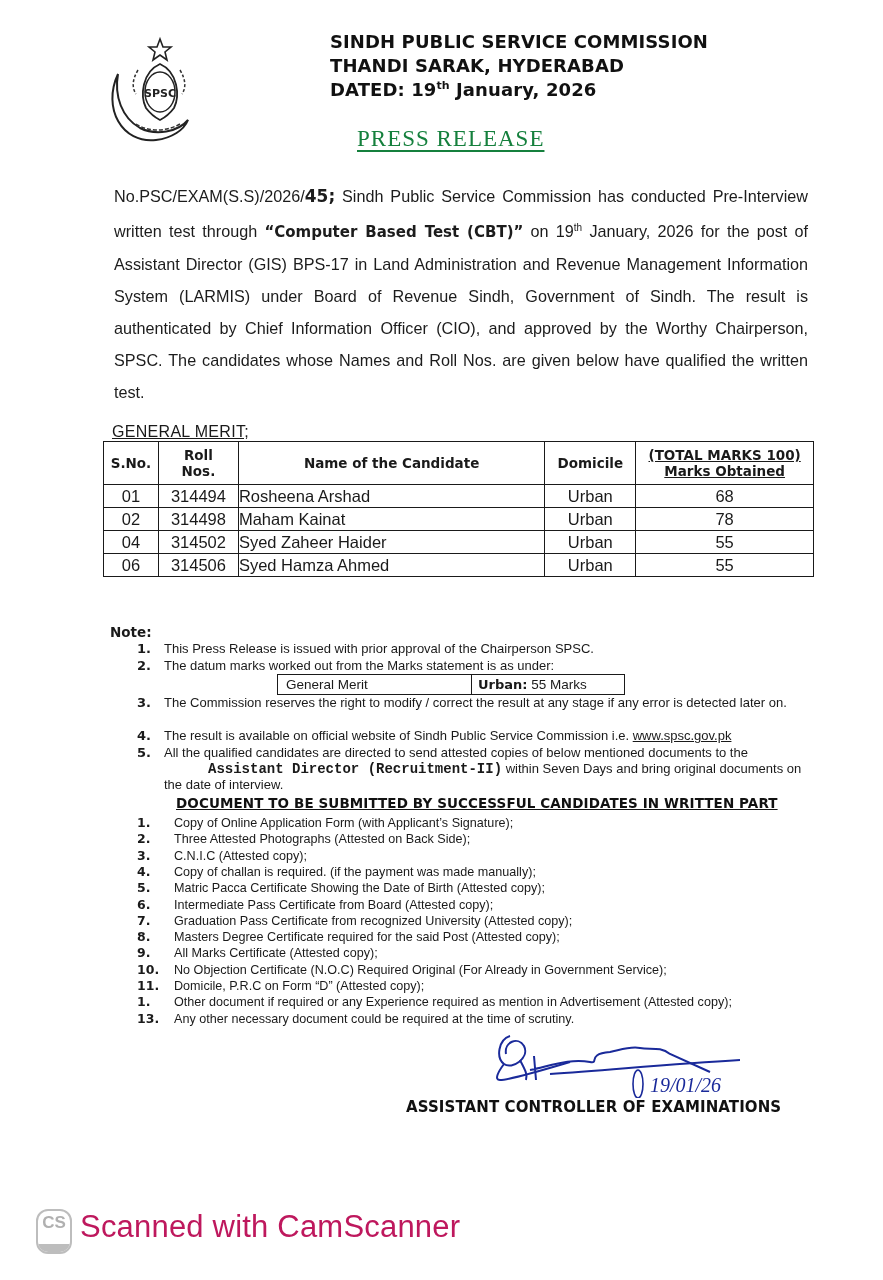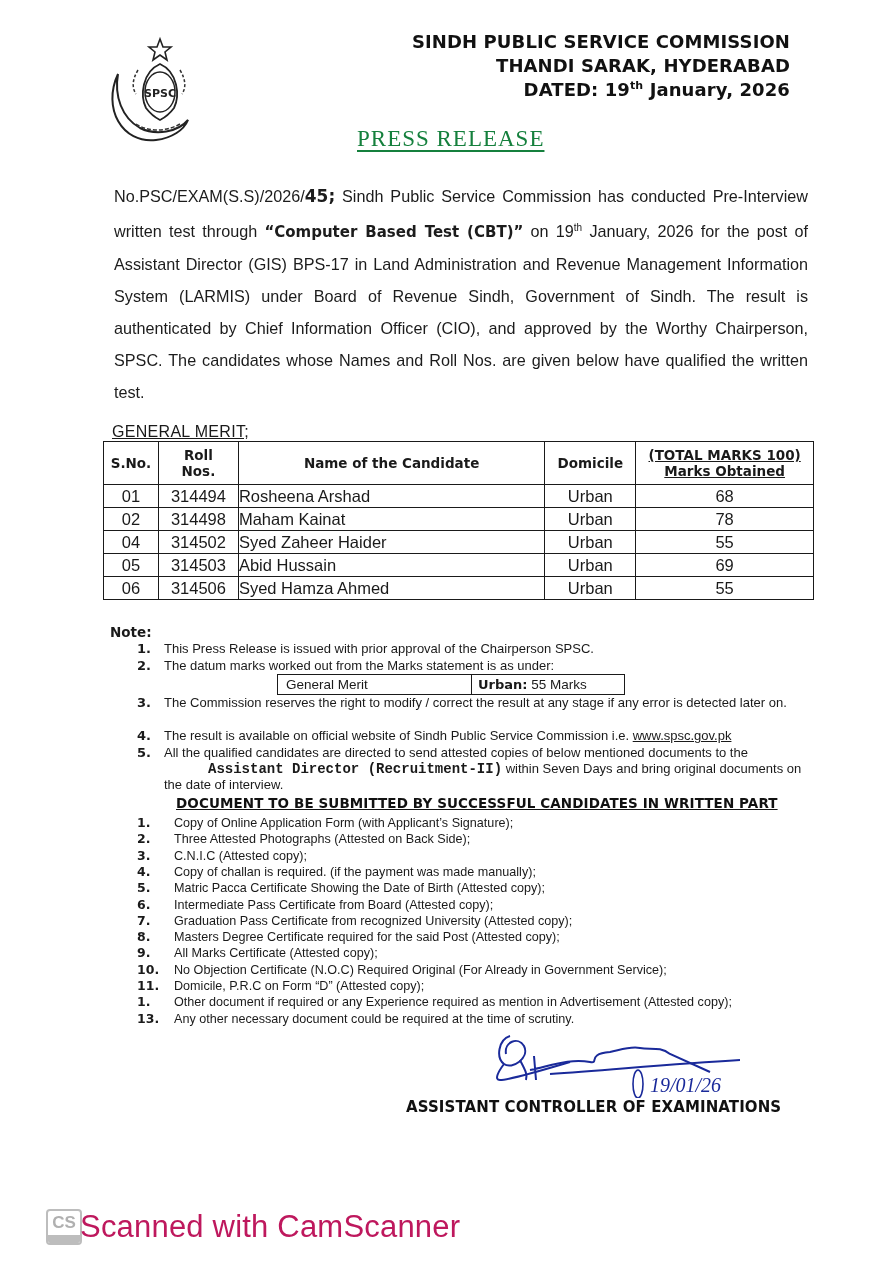--- a/index.html
+++ b/index.html
@@ -4,21 +4,21 @@
 <style>
   html, body { margin: 0; padding: 0; }
   body {
     width: 883px; height: 1280px; background: #ffffff; position: relative; overflow: hidden;
     font-family: "DejaVu Sans", sans-serif; color: #1a1a1a;
   }
   .abs { position: absolute; }
   
   #logo { left: 108px; top: 36px; width: 82px; height: 110px; }
   
-  .hdr { left: 330px; width: 460px; text-align: right; font-family: "DejaVu Sans", sans-serif; font-weight: bold; font-size: 18px; letter-spacing: 0.1px; color: #111; }
+  .hdr { left: 330px; width: 460px; text-align: left; font-family: "DejaVu Sans", sans-serif; font-weight: bold; font-size: 18px; letter-spacing: 0.1px; color: #111; }
   #h1 { top: 31px; }
   #h2 { top: 55px; }
   #h3 { top: 79px; }
   #h3 sup { font-size: 11px; }
   #press { left: 357px; top: 126px; font-family: "Liberation Serif", serif; font-size: 23px; letter-spacing: 1px; text-decoration: underline; text-underline-offset: 4px; color: #15803d; }
   
   #para { left: 114px; top: 180px; width: 694px; font-family: "Liberation Sans", sans-serif; font-size: 16.2px; line-height: 32px; text-align: justify; color: #1c1c1c; }
   #para b { font-family: "DejaVu Sans", sans-serif; font-size: 15px; }
   #para .refno b { font-size: 17px; }
   #para sup { font-size: 10px; }
@@ -43,21 +43,21 @@
   #datum-box .cell2 { padding-left: 6px; line-height: 19px; }
   #datum-box b { font-family: "DejaVu Sans", sans-serif; font-size: 13px; }
   #doc-title { left: 176px; top: 795px; font-family: "DejaVu Sans", sans-serif; font-weight: bold; font-size: 13.5px; text-decoration: underline; letter-spacing: 0.1px; color: #111; }
   
   .doc { left: 137px; font-family: "Liberation Sans", sans-serif; font-size: 12.6px; line-height: 16px; color: #1a1a1a; white-space: nowrap; }
   .doc .n { display: inline-block; width: 37px; font-family: "DejaVu Sans", sans-serif; font-weight: bold; font-size: 12.5px; }
   
   #signature { left: 490px; top: 1028px; width: 270px; height: 70px; }
   #sig-title { left: 406px; top: 1098px; font-family: "DejaVu Sans", sans-serif; font-weight: bold; font-size: 15px; color: #111; letter-spacing: 0.1px; }
   
-  #cs-badge { left: 36px; top: 1209px; width: 36px; height: 36px; border: 2.5px solid #bdbdbd; border-radius: 4px; box-sizing: border-box; overflow: hidden; margin-left: 10px; }
+  #cs-badge { left: 36px; top: 1209px; width: 36px; height: 45px; border: 2.5px solid #bdbdbd; border-radius: 12px; box-sizing: border-box; overflow: hidden; }
   #cs-badge .txt { position: absolute; left: 0; right: 0; top: 2px; text-align: center; font-family: "Liberation Sans", sans-serif; font-weight: bold; font-size: 17px; color: #b0b0b0; }
   #cs-badge .bar { position: absolute; left: 0; right: 0; bottom: 0; height: 8px; background: #bdbdbd; }
   #cs-text { left: 80px; top: 1209px; font-family: "Liberation Sans", sans-serif; font-size: 31px; color: #be185d; letter-spacing: 0.2px; }
 </style>
 </head>
 <body>
 
 <svg id="logo" class="abs" viewBox="0 0 82 110">
   <polygon points="52,3 55,11 63,11 57,16 59,24 52,19 45,24 47,16 41,11 49,11" fill="none" stroke="#222" stroke-width="1.6"></polygon>
   <path d="M10,38 C-6,72 14,108 48,104 C64,102 76,94 80,84 C70,96 48,100 32,92 C14,82 6,60 10,38 Z" fill="none" stroke="#222" stroke-width="2"></path>
@@ -107,27 +107,20 @@
         <td class="l">Maham Kainat</td>
         <td class="c">Urban</td>
         <td class="c">78</td>
       </tr>
       <tr>
         <td class="c">04</td>
         <td class="c">314502</td>
         <td class="l">Syed Zaheer Haider</td>
         <td class="c">Urban</td>
         <td class="c">55</td>
-      </tr>
-      <tr>
-        <td class="c">05</td>
-        <td class="c">314503</td>
-        <td class="l">Abid Hussain</td>
-        <td class="c">Urban</td>
-        <td class="c">69</td>
       </tr>
       <tr>
         <td class="c">06</td>
         <td class="c">314506</td>
         <td class="l">Syed Hamza Ahmed</td>
         <td class="c">Urban</td>
         <td class="c">55</td>
       </tr>
     </tbody>
 </table>

